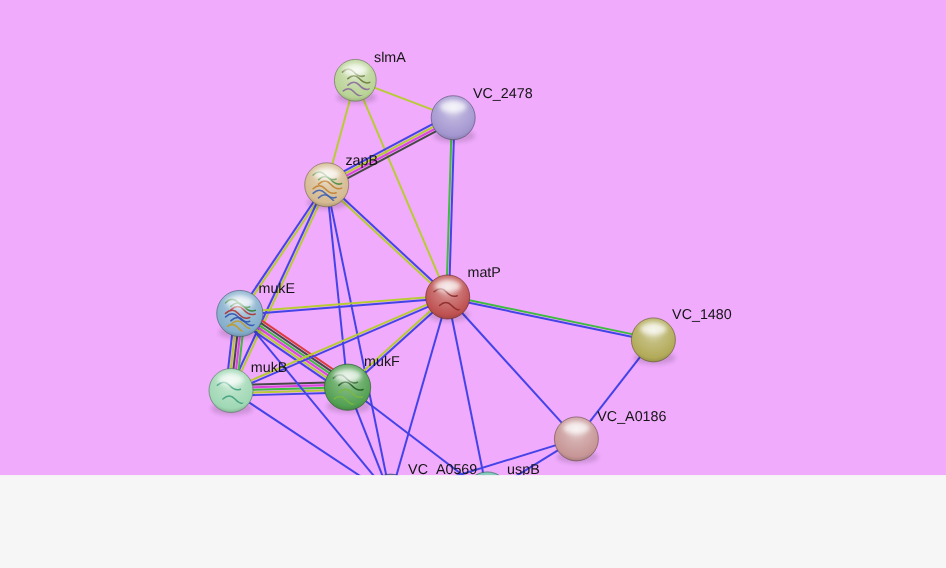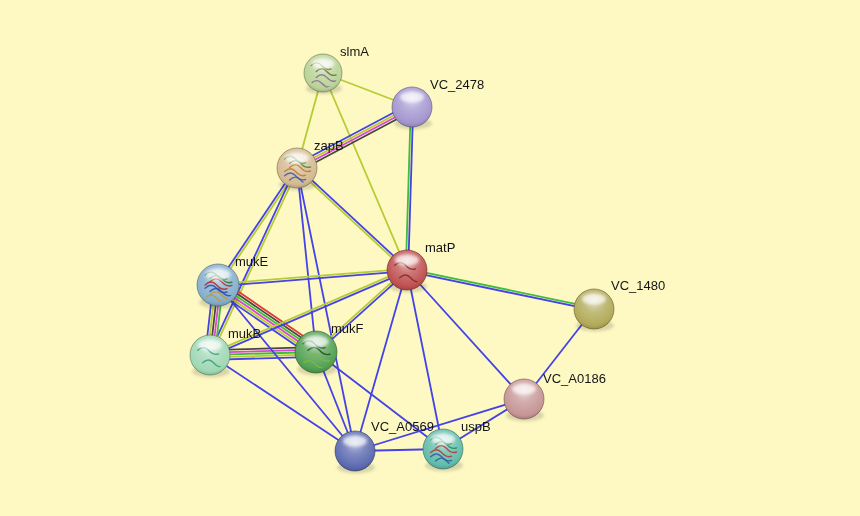--- a/index.html
+++ b/index.html
@@ -1,16 +1,16 @@
 <!DOCTYPE html>
 <html><head>
 <meta charset="utf-8">
 <style>
   html,body{margin:0;padding:0;background:#f6f6f6;}
-  .stage{position:relative;width:860px;height:516px;background:#fef9c3;overflow:hidden;
+  .stage{position:relative;width:860px;height:432px;background:#f0abfc;overflow:hidden;
          font-family:"Liberation Sans", sans-serif;}
   svg{position:absolute;left:0;top:0;}
   .node-label{font-family:"Liberation Sans", sans-serif;font-size:13px;fill:#141414;}
 </style>
 </head>
 <body>
 
 <div class="stage">
   <svg width="860" height="516" viewBox="0 0 860 516">
     <defs>

